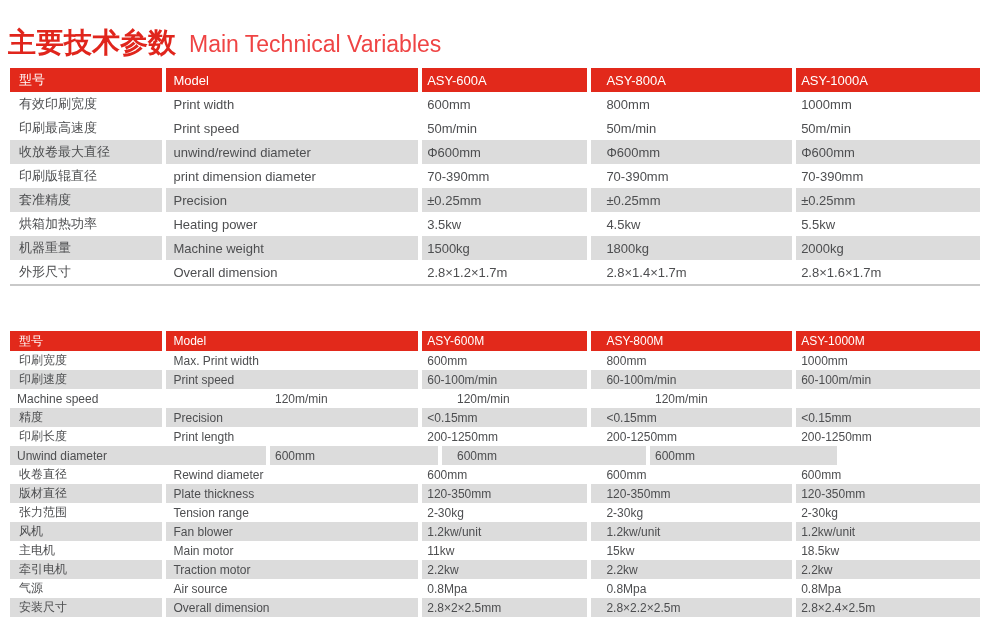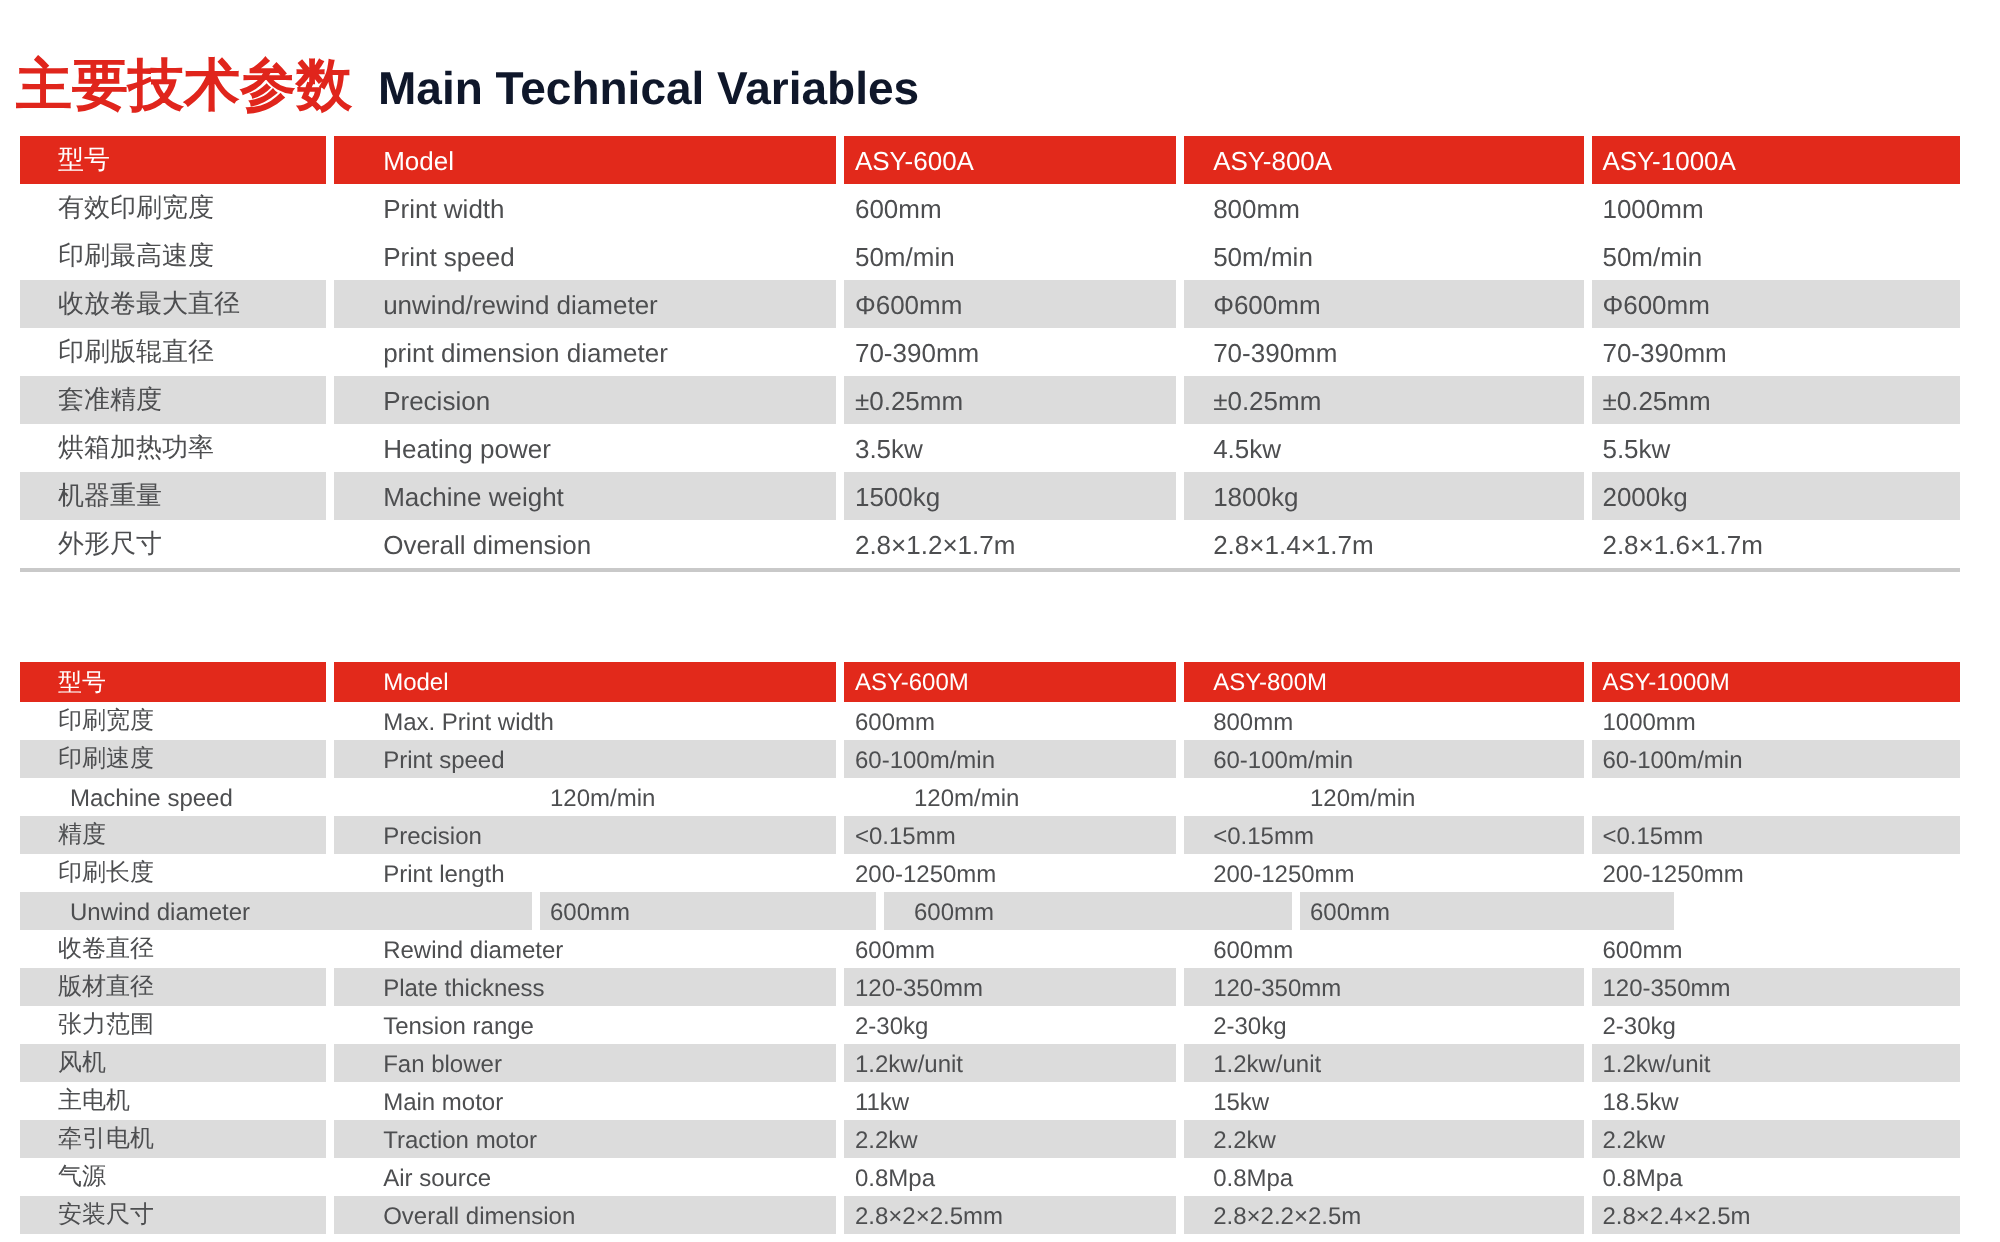--- a/index.html
+++ b/index.html
@@ -3,37 +3,37 @@
 <meta charset="utf-8">
 <style>
   html,body { margin:0; padding:0; }
   body {
     width:1000px; height:621px; background:#ffffff; position:relative;
     font-family:"Liberation Sans","DejaVu Sans",sans-serif;
     overflow:hidden;
   }
   .title-bar { position:absolute; left:8px; top:24px; display:flex; align-items:baseline; gap:13px; white-space:nowrap; }
   .title-zh { color:#e0251c; font-size:28px; font-weight:bold; }
-  .title-en { color:#0f172a; font-size:23px; font-weight:bold; }
+  .title-en { color:#ef4444; font-size:23px; font-weight:normal; }
 
   .spec-table { position:absolute; left:10px; width:970px; }
   .t0 { top:68px; }
   .t1 { top:331px; }
 
   .row { display:flex; gap:4px; }
   .t0 .row { height:24px; }
   .t0 .row.header { height:24px; }
   .t1 .row { height:19px; }
   .t1 .row.header { height:20px; }
 
   .cell { display:flex; align-items:center; box-sizing:border-box; color:#4d4e50; background:#ffffff; overflow:hidden; white-space:nowrap; }
   .t0 .cell { font-size:13px; }
   .t1 .cell { font-size:12px; }
-  .c0 { width:155px; padding-left:19px; }
-  .c1 { width:256px; padding-left:25px; }
+  .c0 { width:155px; padding-left:9px; }
+  .c1 { width:256px; padding-left:7px; }
   .c2 { width:168px; padding-left:5px;text-align:right; }
   .c3 { width:204px; padding-left:15px; }
   .c4 { width:187px; padding-left:5px; }
 
   .row.header .cell { background:#e2291b; color:#ffffff; }
   .row.stripe .cell { background:#dcdcdc; }
   .bottom-line { height:2px; background:#c9c9c9; margin-top:0; }
 </style>
 </head>
 <body>

